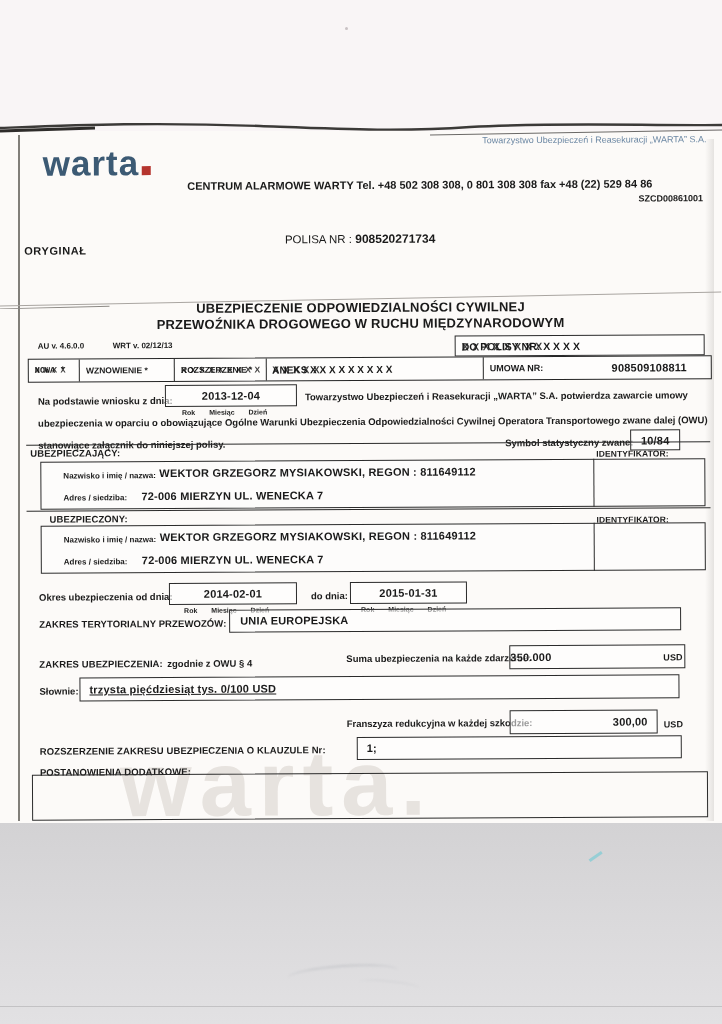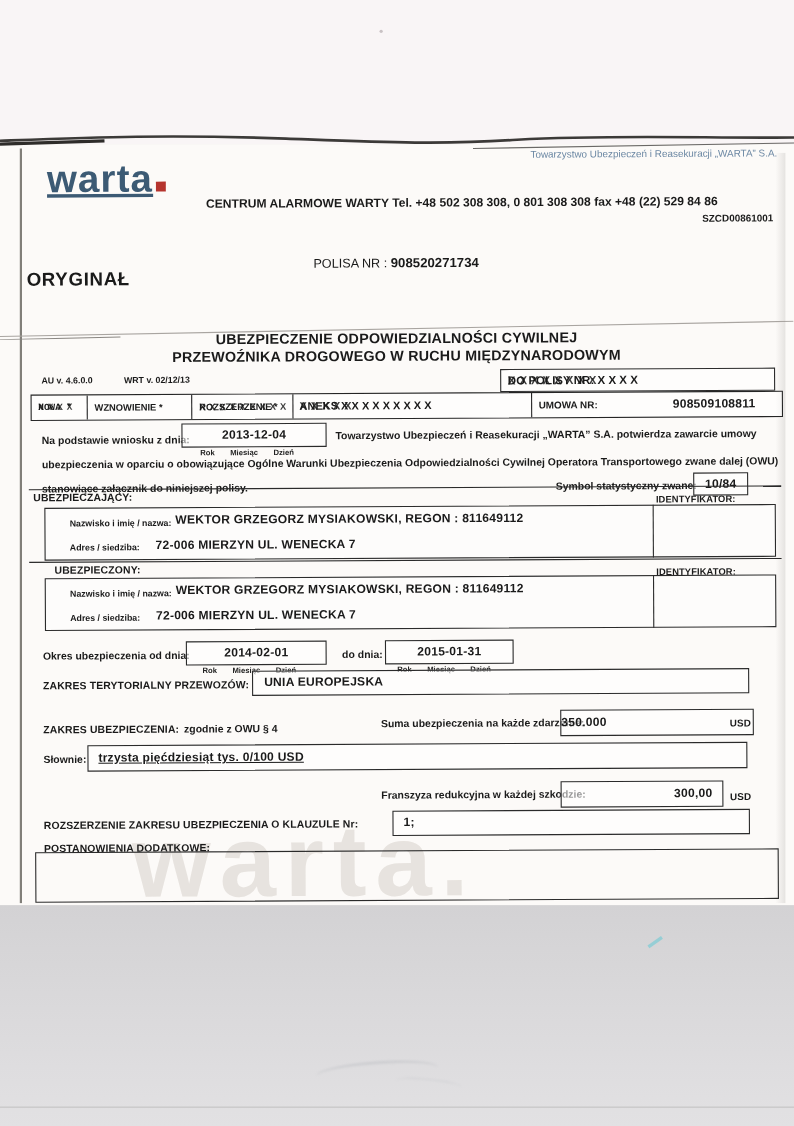--- a/index.html
+++ b/index.html
@@ -22,26 +22,26 @@
   .lbl{font-size:9.5px;font-weight:700;letter-spacing:.1px;}
   .nlbl{font-size:9.5px;font-weight:600;}
   .slbl{font-size:8px;font-weight:600;}
   .val{font-size:11px;font-weight:700;letter-spacing:.2px;}
   .box{border:1.6px solid #2b2b2b;background:rgba(255,255,255,.55);box-sizing:border-box;}
   .units{display:flex;gap:14px;font-size:7px;font-weight:700;color:#222;}
   .xov{position:relative;display:inline-block;}
   .xov .ov{position:absolute;left:0;top:0;white-space:nowrap;letter-spacing:3.5px;opacity:.85;}
 
   
-  .logo{font-size:35px;font-weight:700;color:#3c5a74;letter-spacing:1px;line-height:1;text-decoration:underline;}
+  .logo{font-size:35px;font-weight:700;color:#3c5a74;letter-spacing:1px;line-height:1;}
   .logo-dot{display:inline-block;width:9px;height:9px;background:#b5342e;margin-left:3px;}
   .company{font-size:9px;color:#6b87a3;}
   .alarm{font-size:11px;font-weight:700;text-align:center;}
   .code{font-size:9px;font-weight:700;}
-  .copy{font-size:17px;font-weight:700;letter-spacing:.6px;}
+  .copy{font-size:11px;font-weight:700;letter-spacing:.6px;}
   .polisa{font-size:11.5px;text-align:center;}
   .polisa b{font-size:12px;}
   .title{font-size:13px;font-weight:700;text-align:center;letter-spacing:.2px;}
   .vers{font-size:8px;font-weight:700;}
   .conf{font-size:9.5px;font-weight:600;}
 
   
   .cbrow{display:flex;border:1.6px solid #252525;box-sizing:border-box;background:rgba(255,255,255,.5);}
   .cbcell{border-right:1.6px solid #252525;display:flex;align-items:center;padding:0 6px;font-size:8.5px;font-weight:700;box-sizing:border-box;overflow:hidden;white-space:nowrap;}
   .cbcell:last-child{border-right:none;}

